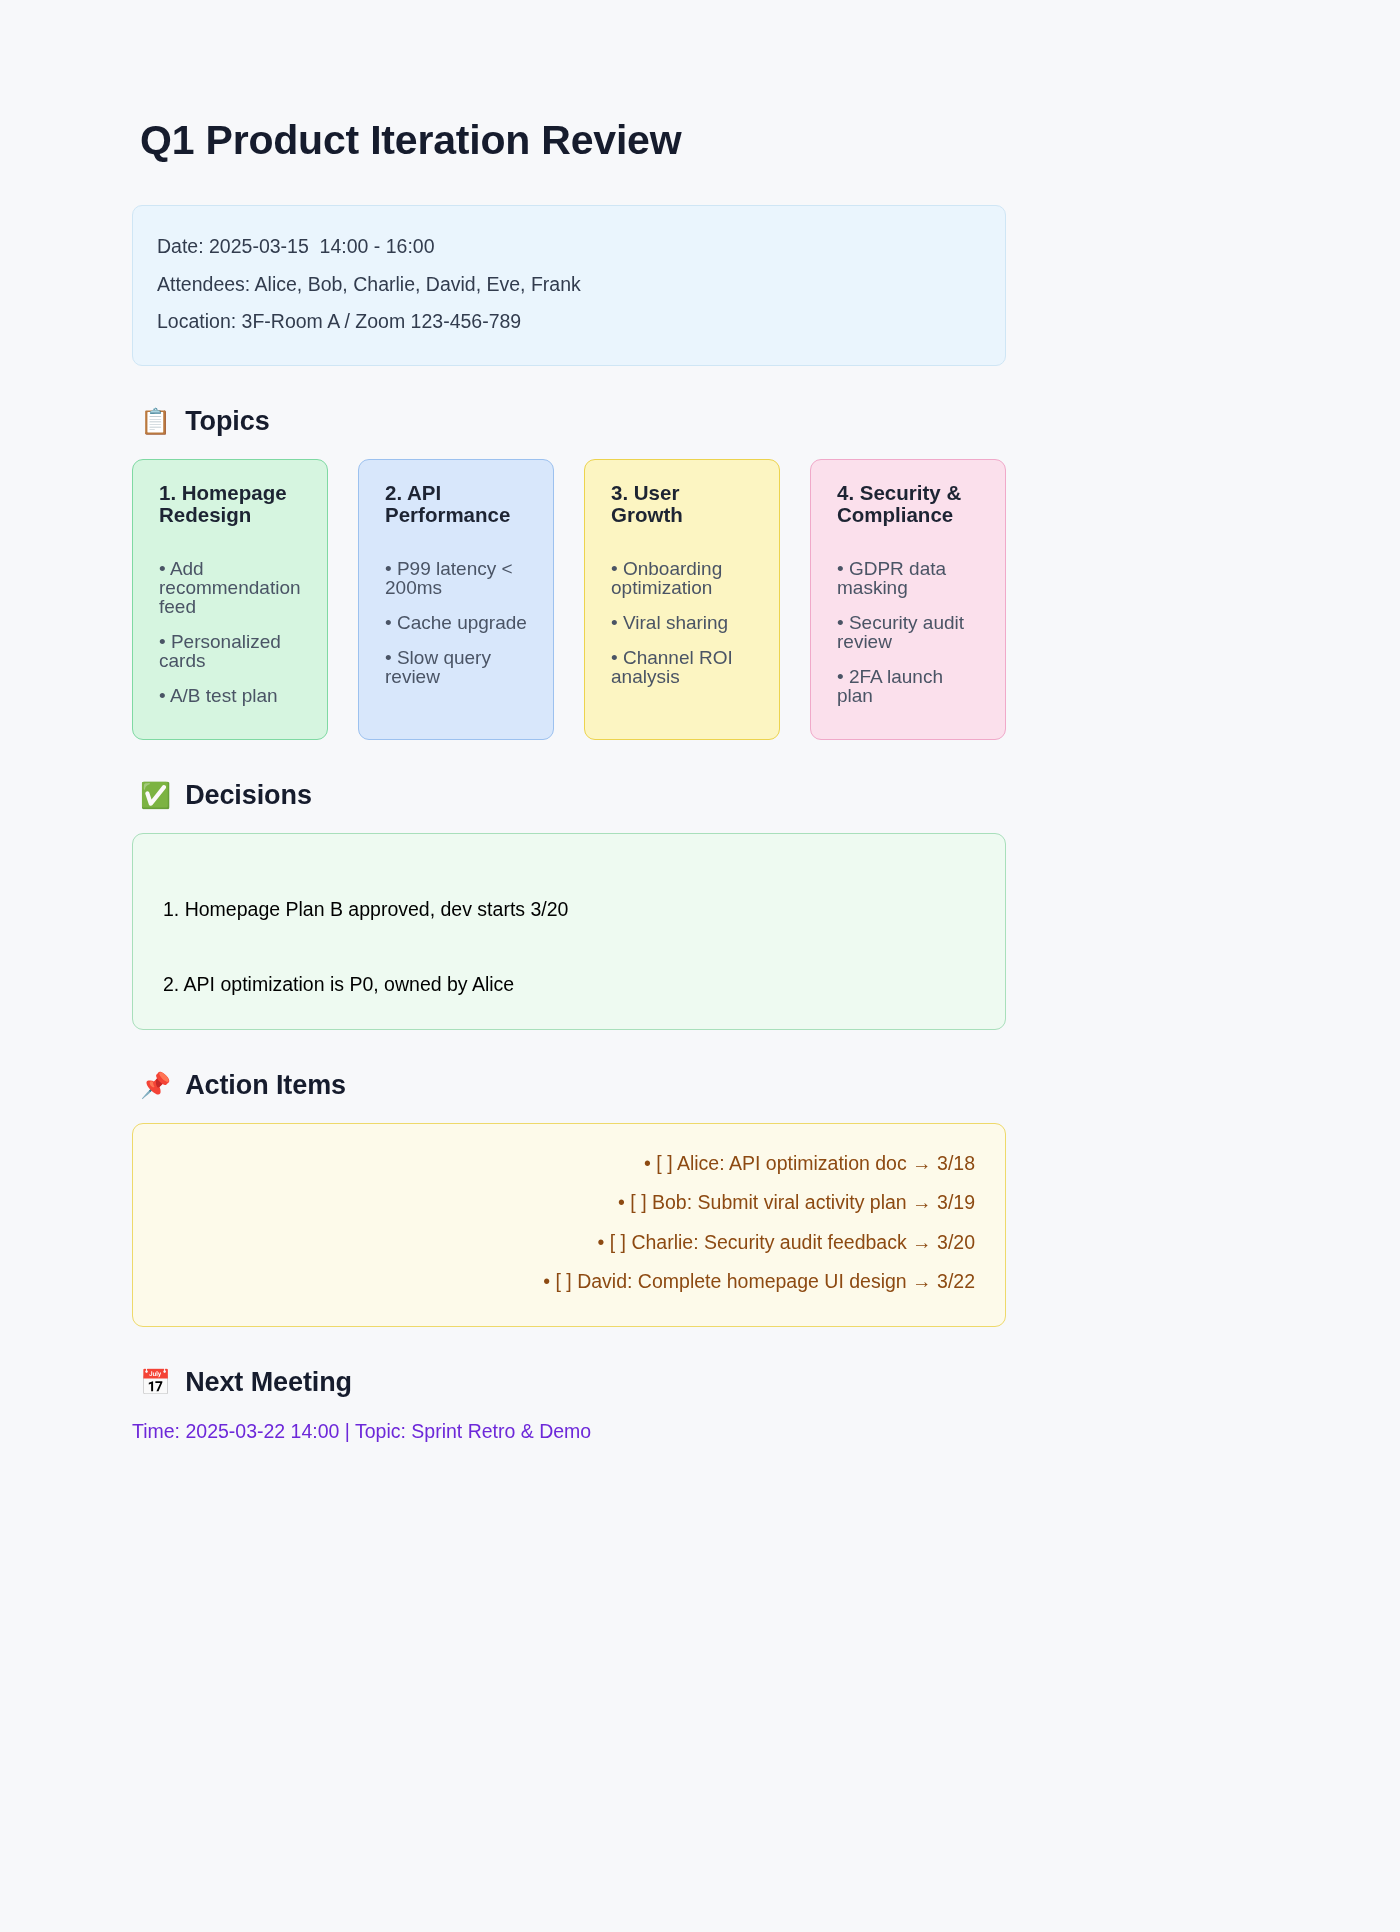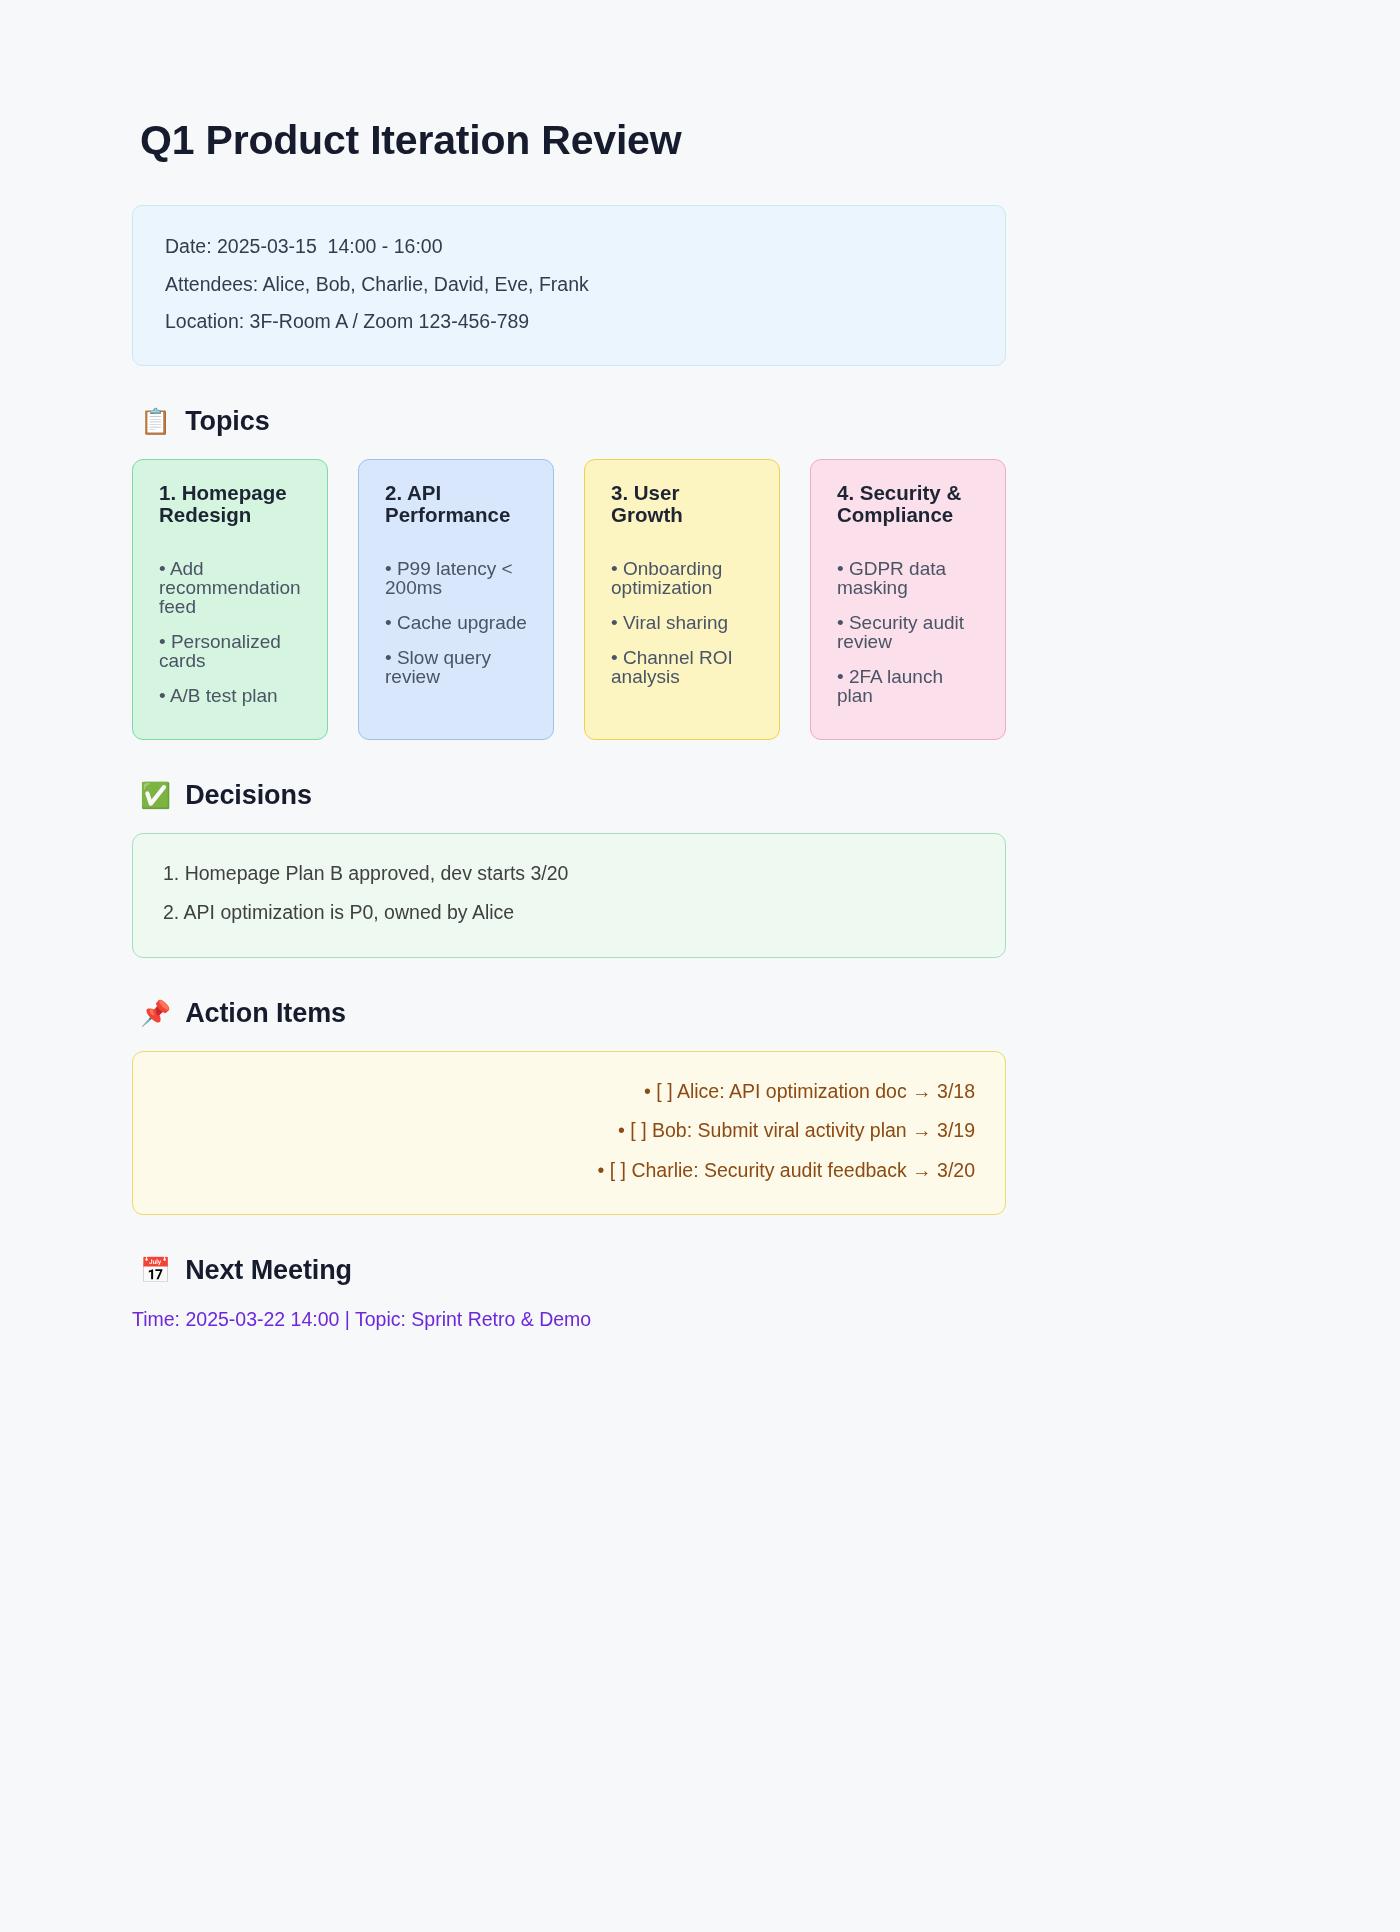--- a/index.html
+++ b/index.html
@@ -28,21 +28,21 @@
     letter-spacing: -0.2px;
     margin: 0 0 42px 8px;
     line-height: 1.1;
   }
 
   
   .meta-box {
     background: #eaf5fd;
     border: 1px solid #cfe6f5;
     border-radius: 10px;
-    padding: 22px 30px 24px 32px;
+    padding: 22px 30px 24px 24px;
     box-sizing: border-box;
   }
   .meta-line {
     font-size: 19.5px;
     color: #323c4e;
     line-height: 1.0;
     padding: 9px 0;
     white-space: pre;
   }
 
@@ -98,23 +98,24 @@
   
   .decisions-box {
     background: #eefaf1;
     border: 1px solid #a8dfbb;
     border-radius: 11px;
     padding: 20px 30px 24px 30px;
     box-sizing: border-box;
   }
   .decision-line {
     font-size: 19.5px;
-    color: #404040;
+    color: #000000;
     line-height: 1.0;
     padding: 10px 0;
+    margin-top: 36px;
   }
 
   
   .actions-box {
     background: #fdfaea;
     border: 1px solid #eed96a;
     border-radius: 11px;
     padding: 20px 30px 24px 30px;
     box-sizing: border-box;
     text-align: right;
@@ -196,20 +197,21 @@
 
   <div class="section-heading">
     <span class="section-emoji">📌</span>
     <span class="section-title">Action Items</span>
   </div>
 
   <div class="actions-box">
     <div class="action-line">• [ ] Alice: API optimization doc → 3/18</div>
     <div class="action-line">• [ ] Bob: Submit viral activity plan → 3/19</div>
     <div class="action-line">• [ ] Charlie: Security audit feedback → 3/20</div>
+    <div class="action-line">• [ ] David: Complete homepage UI design → 3/22</div>
   </div>
 
   <div class="section-heading">
     <span class="section-emoji">📅</span>
     <span class="section-title">Next Meeting</span>
   </div>
 
   <div class="footer-line">Time: 2025-03-22 14:00 | Topic: Sprint Retro &amp; Demo</div>
 
 </div>

